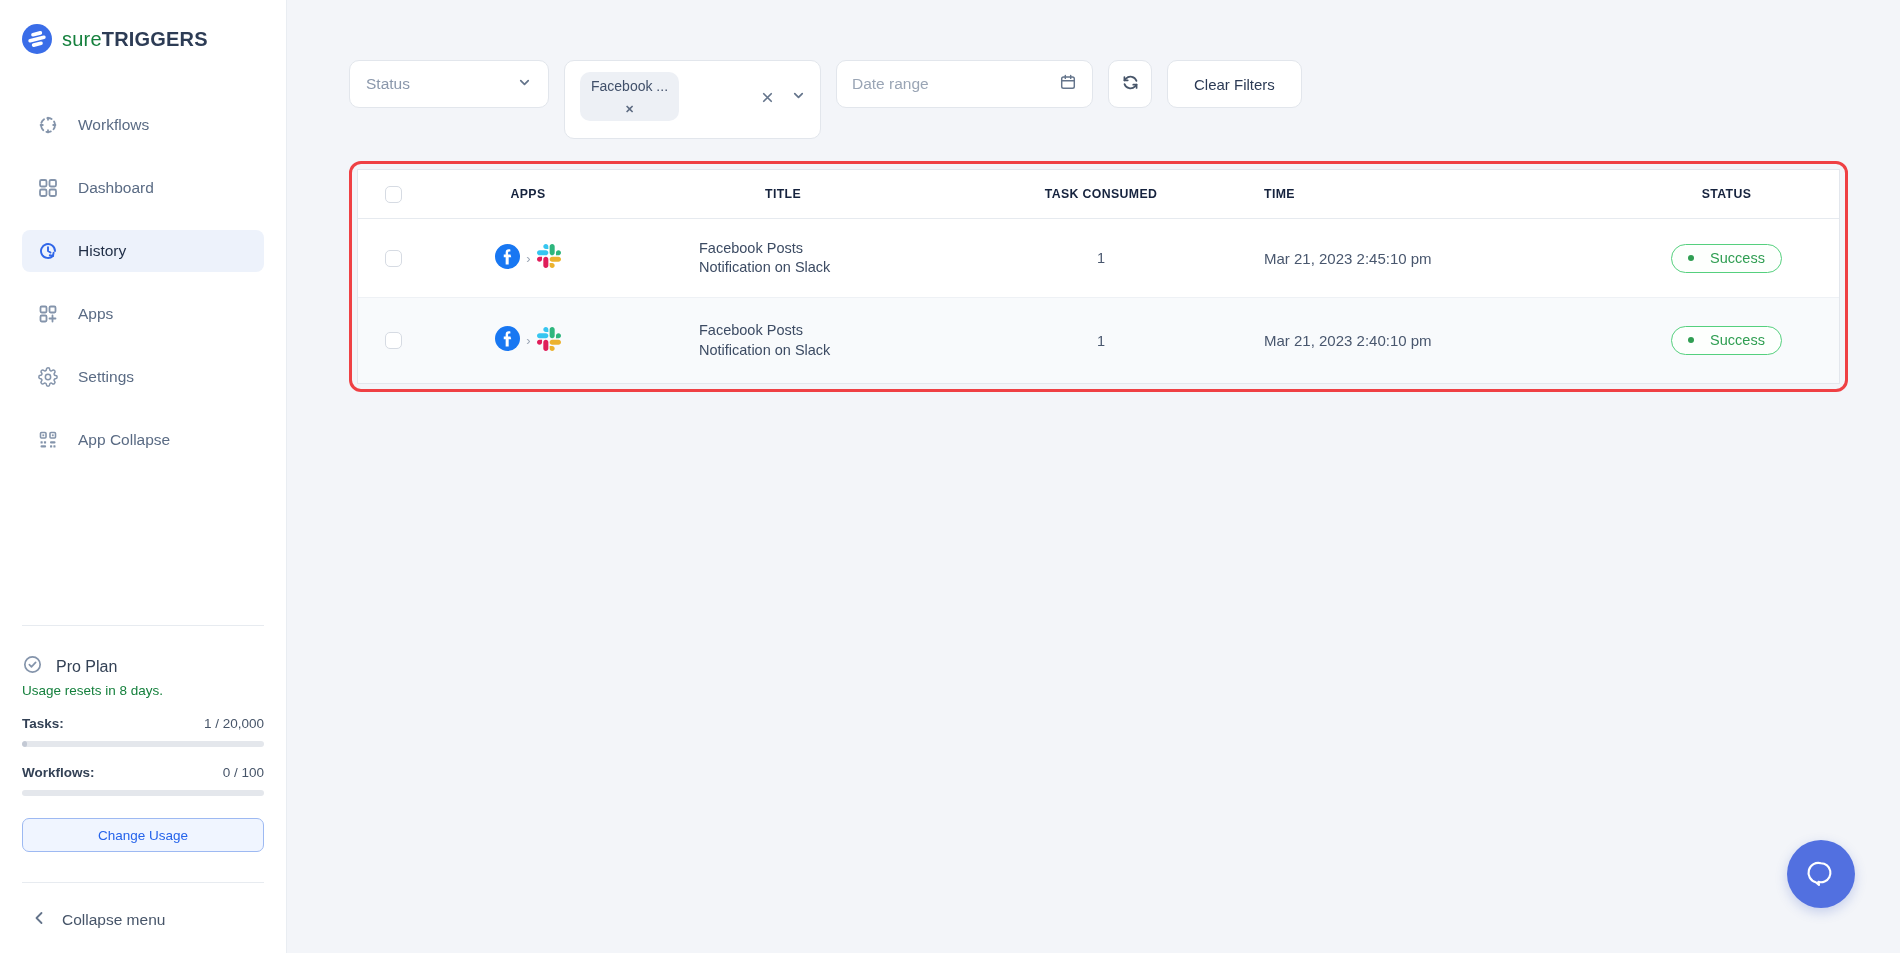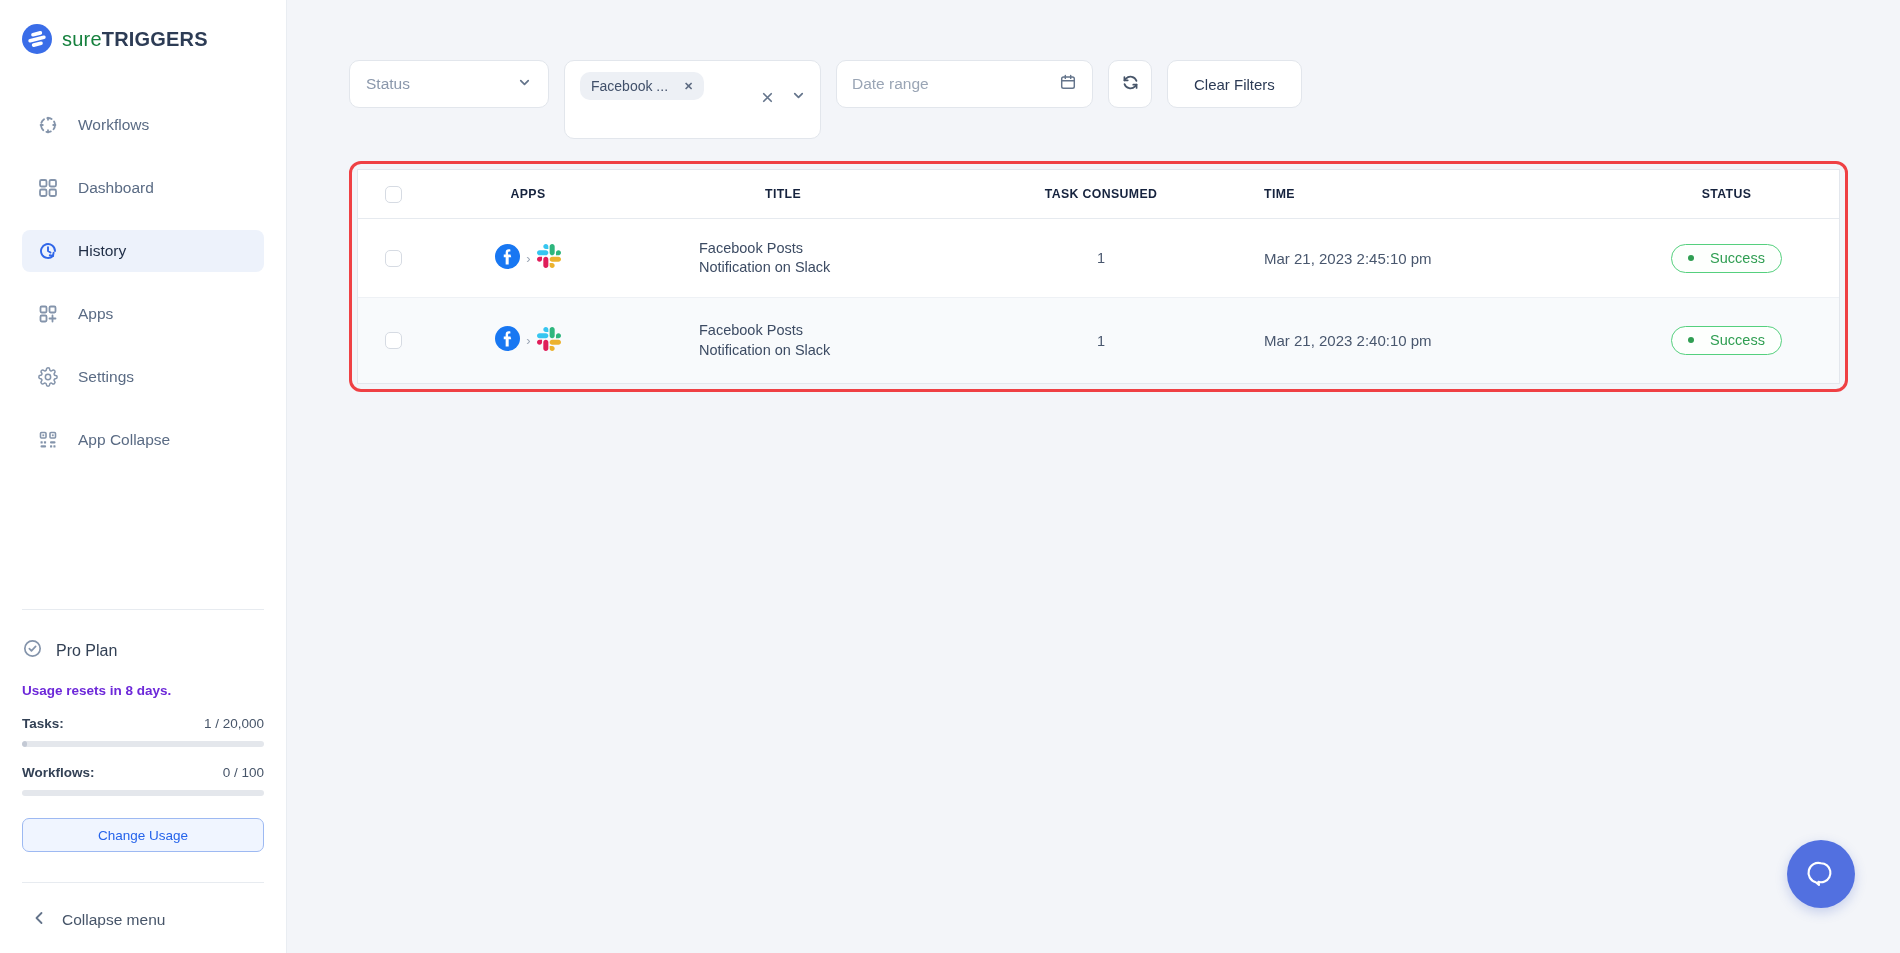--- a/index.html
+++ b/index.html
@@ -27,21 +27,21 @@
   .nav-item {
     height:42px; display:flex; align-items:center; gap:20px;
     padding:0 16px; border-radius:8px;
     color:#5a6b84; font-size:15.5px; cursor:pointer;
   }
   .nav-item .nav-ico { width:20px; height:20px; display:flex; align-items:center; justify-content:center; }
   .nav-item.active { background:#edf2fb; color:#1f2d45; font-weight:500; }
   .plan-section { margin-top:auto; padding:0 22px 24px; }
   .divider { height:1px; background:#e7ebf0; }
   .plan-head { display:flex; align-items:center; gap:13px; margin-top:28px; font-size:16px; font-weight:500; color:#334155; }
-  .usage-note { margin-top:20px; font-size:13.5px; color:#6d28d9;font-weight:bold; }
+  .usage-note { margin-top:4px; font-size:13.5px; color:#15803d; }
   .meter-row { margin-top:18px; display:flex; justify-content:space-between; align-items:baseline; }
   .meter-label { font-size:13.5px; font-weight:700; color:#334155; }
   .meter-value { font-size:13.5px; color:#475569; }
   .meter-track { margin-top:10px; height:6px; border-radius:4px; background:#e4e7ec; overflow:hidden; }
   .meter-fill { height:100%; background:#c3c9d4; border-radius:4px; width:0; }
   .change-plan {
     margin-top:22px; width:100%; height:34px;
     background:#f0f5ff; border:1px solid #9db9f2; border-radius:7px;
     color:#2563eb; font-size:13.5px; font-weight:500;
     font-family:"Liberation Sans", sans-serif; cursor:pointer;
@@ -63,22 +63,22 @@
   .filters-row { display:flex; gap:15px; align-items:flex-start; }
   .filter-box {
     background:#fff; border:1px solid #e2e6ec; border-radius:10px;
     height:48px; display:flex; align-items:center;
   }
   .status-filter { width:200px; justify-content:space-between; padding:0 16px; cursor:pointer; }
   .placeholder-text { color:#8a97ab; font-size:15.5px; }
   .workflow-filter { width:257px; height:79px; align-items:flex-start; justify-content:space-between; padding:11px 14px 0 15px; cursor:pointer; }
   .chip {
     background:#edf0f5; border-radius:10px; padding:6px 11px;
-    display:inline-flex; align-items:center; gap:16px;
-    font-size:14px; color:#41506a; white-space:nowrap;
+    display:inline-flex; align-items:center; gap:10px;
+    font-size:14px; color:#41506a; white-space:nowrap;flex-direction:column;
   }
   .chip-x { font-size:11px; font-weight:700; color:#5d6b82; cursor:pointer; line-height:1; }
   .ws-controls { display:flex; align-items:center; gap:16px; margin-top:16px; }
   .ws-controls .x-clear { cursor:pointer; display:flex; }
   .date-filter { width:257px; justify-content:space-between; padding:0 15px; }
   .date-filter input {
     border:none; outline:none; width:170px; font-family:"Liberation Sans", sans-serif;
     font-size:15.5px; color:#3c4b63; background:transparent;
   }
   .date-filter input::placeholder { color:#9aa5b5; }

